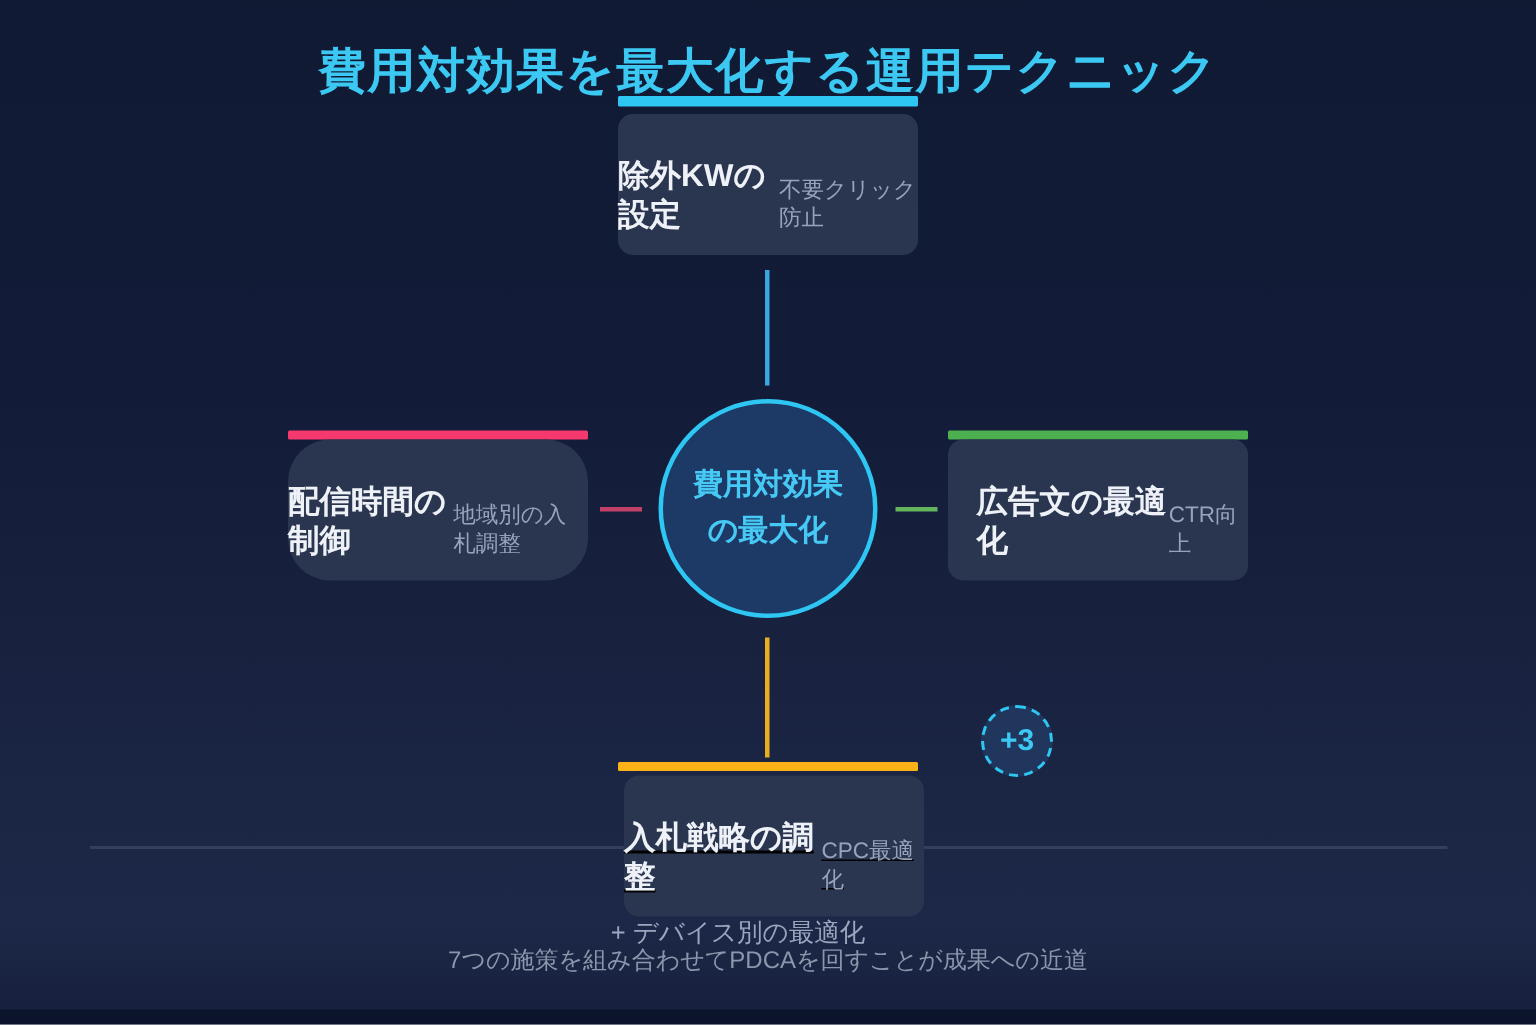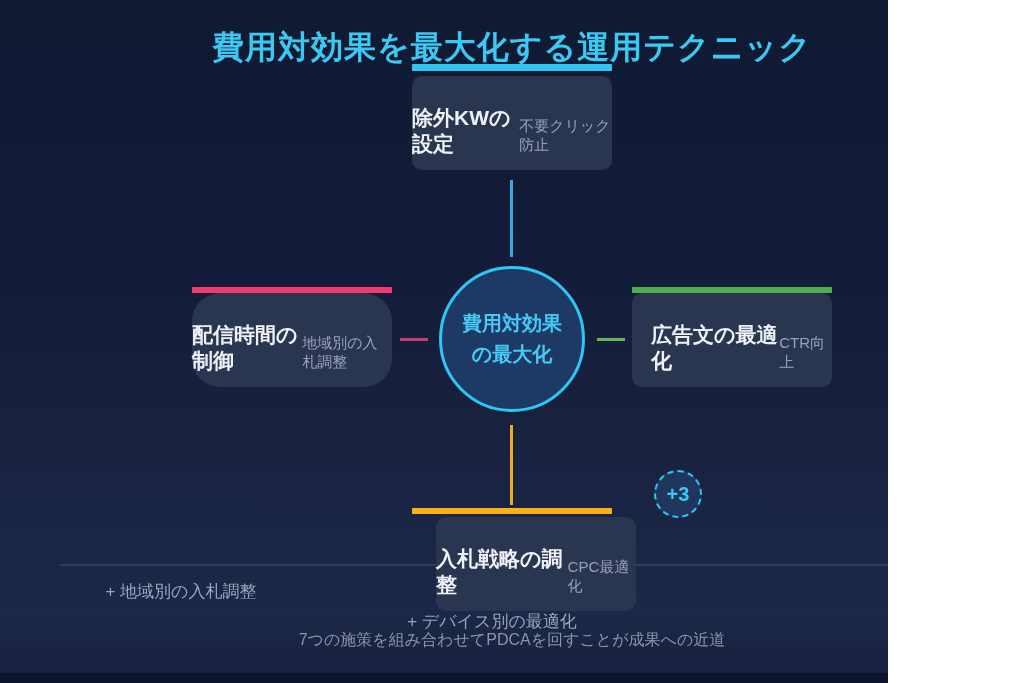--- a/index.html
+++ b/index.html
@@ -1,18 +1,18 @@
 <!DOCTYPE html>
 <html><head>
 <meta charset="utf-8">
 <style>
   html,body{margin:0;padding:0;}
   .stage{
     position:relative;
-    width:888px;height:683px;
+    width:1024px;height:683px;
     overflow:hidden;
     font-family:"Liberation Sans","DejaVu Sans",sans-serif;
     background:linear-gradient(180deg,#101a33 0%,#121c38 38%,#18223f 62%,#1d2848 90%,#161f3c 100%);
   }
   .bottom-strip{
     position:absolute;left:0;bottom:0;width:1024px;height:10px;
     background:rgba(10,17,37,0.75);
   }
   .main-title{
     position:absolute;top:26px;left:0;width:1024px;
@@ -27,21 +27,21 @@
   .bar-bottom{left:412px;top:508px;}
   .node{
     position:absolute;width:200px;height:94px;
     background:#2a3550;border-radius:10px;
     display:flex;flex-direction:row;align-items:center;justify-content:flex-start;
     padding-top:15px;box-sizing:border-box;
   }
   .node-top{left:412px;top:76px;}
   .node-left{left:192px;top:293px;border-radius:28px;}
   .node-right{left:632px;top:293px;padding-left:19px;}
-  .node-bottom{left:436px;top:517px;z-index:3;}
+  .node-bottom{left:416px;top:517px;z-index:3;text-decoration:underline;}
   .node-title{font-size:21px;font-weight:700;color:#eef2f8;line-height:1.2;}
   .node-subtitle{font-size:15px;color:#98a3ba;margin-top:10px;}
   .connector{position:absolute;}
   .conn-top{left:510px;top:180px;width:3px;height:77px;}
   .conn-bottom{left:510px;top:425px;width:3px;height:80px;}
   .conn-left{left:400px;top:338px;width:28px;height:3px;}
   .conn-right{left:597px;top:338px;width:28px;height:3px;}
   .center-circle{
     position:absolute;left:439px;top:266px;width:146px;height:146px;
     border-radius:50%;
@@ -122,19 +122,18 @@
     <div class="center-label">
       <span>費用対効果</span><br>
       <span>の最大化</span>
     </div>
   </div>
 
   <div class="overflow-badge">
     <span>+3</span>
   </div>
 
-  <div class="extra-item extra-1">+ 地域別の入札調整</div>
   <div class="extra-item extra-2">+ デバイス別の最適化</div>
 
   <div class="footer-note">7つの施策を組み合わせてPDCAを回すことが成果への近道</div>
 
   <div class="bottom-strip"></div>
 </div>
 
 </body></html>

